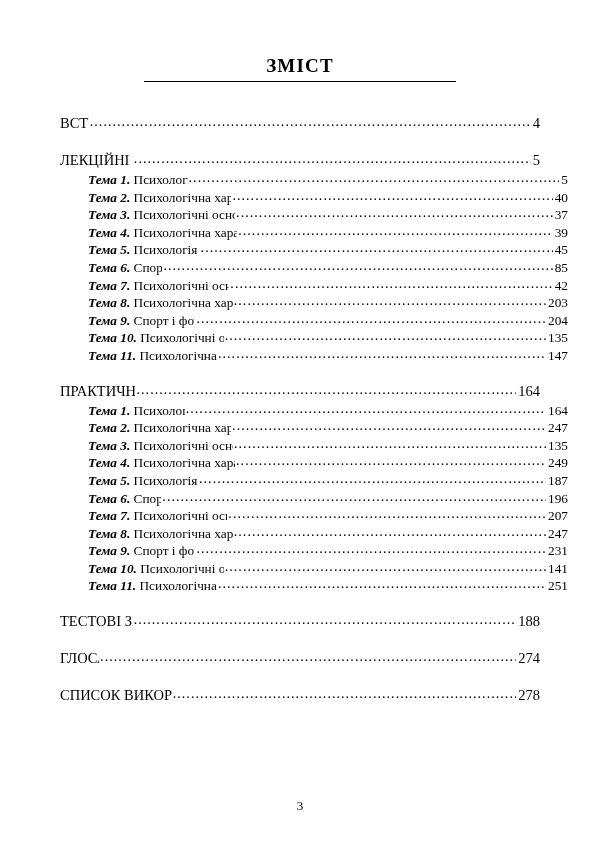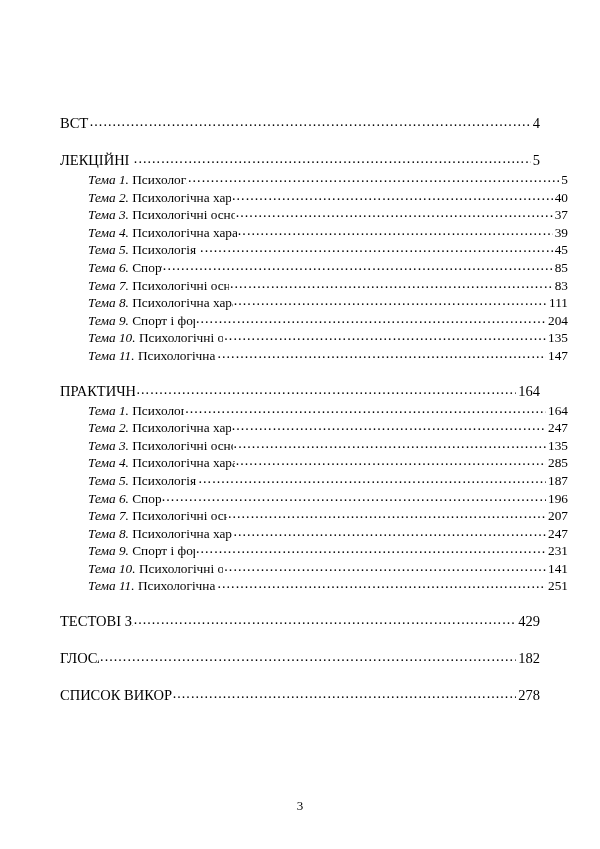--- a/index.html
+++ b/index.html
@@ -104,37 +104,42 @@
   .level-2 {
     font-size: 13.3px;
     line-height: 17.6px;
     padding-left: 28px;
     margin-top: 0;
   }
   .level-2 .page-num { font-size: 13.3px; }
 
   .theme-tag {
     font-style: italic;
+    font-weight: bold;
   }
 
   
   .folio {
     position: absolute;
     left: 0;
     top: 798px;
     width: 600px;
     text-align: center;
     font-size: 13px;
   }
 </style>
 </head>
 <body>
 
 <div class="page">
 
+  <div class="title-block">
+    <div class="doc-title">ЗМІСТ</div>
+    <div class="title-rule"></div>
+  </div>
 
   <div class="toc" id="toc-list">
       <div class="entry level-1">
         <span class="entry-label"><span>ВСТУП</span></span>
         <span class="leader"></span>
         <span class="page-num">4</span>
       </div>
       <div class="entry level-1">
         <span class="entry-label"><span>ЛЕКЦІЙНІ ЗАНЯТТЯ</span></span>
         <span class="leader"></span>
@@ -166,26 +171,26 @@
         <span class="page-num">45</span>
       </div>
       <div class="entry level-2">
         <span class="entry-label"><span class="theme-tag">Тема 6.</span> <span>Спортивні емоції</span></span>
         <span class="leader"></span>
         <span class="page-num">85</span>
       </div>
       <div class="entry level-2">
         <span class="entry-label"><span class="theme-tag">Тема 7.</span> <span>Психологічні основи вольової підготовки в спорті</span></span>
         <span class="leader"></span>
-        <span class="page-num">83</span>
+        <span class="page-num">42</span>
       </div>
       <div class="entry level-2">
         <span class="entry-label"><span class="theme-tag">Тема 8.</span> <span>Психологічна характеристика  спортивного колективу</span></span>
         <span class="leader"></span>
-        <span class="page-num">111</span>
+        <span class="page-num">203</span>
       </div>
       <div class="entry level-2">
         <span class="entry-label"><span class="theme-tag">Тема 9.</span> <span>Спорт і формування особистості</span></span>
         <span class="leader"></span>
         <span class="page-num">204</span>
       </div>
       <div class="entry level-2">
         <span class="entry-label"><span class="theme-tag">Тема 10.</span> <span>Психологічні особливості  особистості тренера</span></span>
         <span class="leader"></span>
         <span class="page-num">135</span>
@@ -211,21 +216,21 @@
         <span class="page-num">247</span>
       </div>
       <div class="entry level-2">
         <span class="entry-label"><span class="theme-tag">Тема 3.</span> <span>Психологічні основи спортивно-технічної підготовки</span></span>
         <span class="leader"></span>
         <span class="page-num">135</span>
       </div>
       <div class="entry level-2">
         <span class="entry-label"><span class="theme-tag">Тема 4.</span> <span>Психологічна характеристика  спортивного тренування</span></span>
         <span class="leader"></span>
-        <span class="page-num">285</span>
+        <span class="page-num">249</span>
       </div>
       <div class="entry level-2">
         <span class="entry-label"><span class="theme-tag">Тема 5.</span> <span>Психологія спортивного змагання</span></span>
         <span class="leader"></span>
         <span class="page-num">187</span>
       </div>
       <div class="entry level-2">
         <span class="entry-label"><span class="theme-tag">Тема 6.</span> <span>Спортивні емоції</span></span>
         <span class="leader"></span>
         <span class="page-num">196</span>
@@ -251,26 +256,26 @@
         <span class="page-num">141</span>
       </div>
       <div class="entry level-2">
         <span class="entry-label"><span class="theme-tag">Тема 11.</span> <span>Психологічна характеристика  видів спорту</span></span>
         <span class="leader"></span>
         <span class="page-num">251</span>
       </div>
       <div class="entry level-1">
         <span class="entry-label"><span>ТЕСТОВІ ЗАВДАННЯ</span></span>
         <span class="leader"></span>
-        <span class="page-num">429</span>
+        <span class="page-num">188</span>
       </div>
       <div class="entry level-1">
         <span class="entry-label"><span>ГЛОСАРІЙ</span></span>
         <span class="leader"></span>
-        <span class="page-num">182</span>
+        <span class="page-num">274</span>
       </div>
       <div class="entry level-1">
         <span class="entry-label"><span>СПИСОК  ВИКОРИСТАНИХ ДЖЕРЕЛ</span></span>
         <span class="leader"></span>
         <span class="page-num">278</span>
       </div>
     </div>
 
   <div class="folio">3</div>
 

